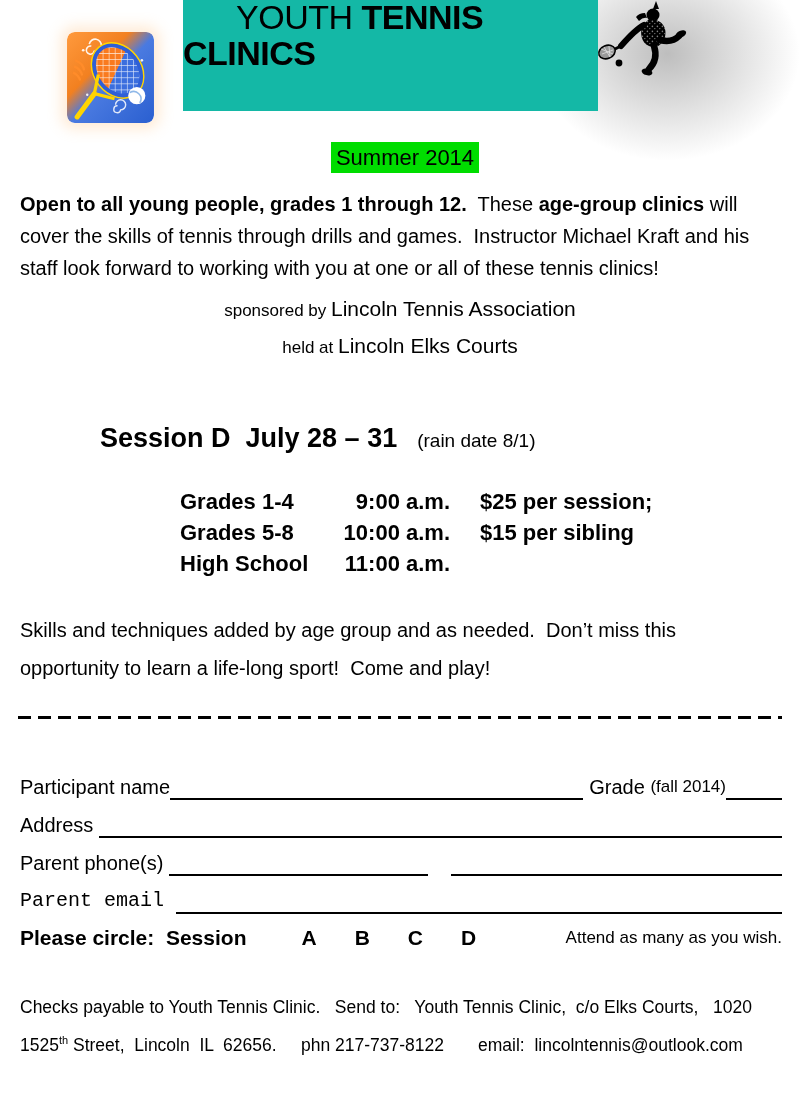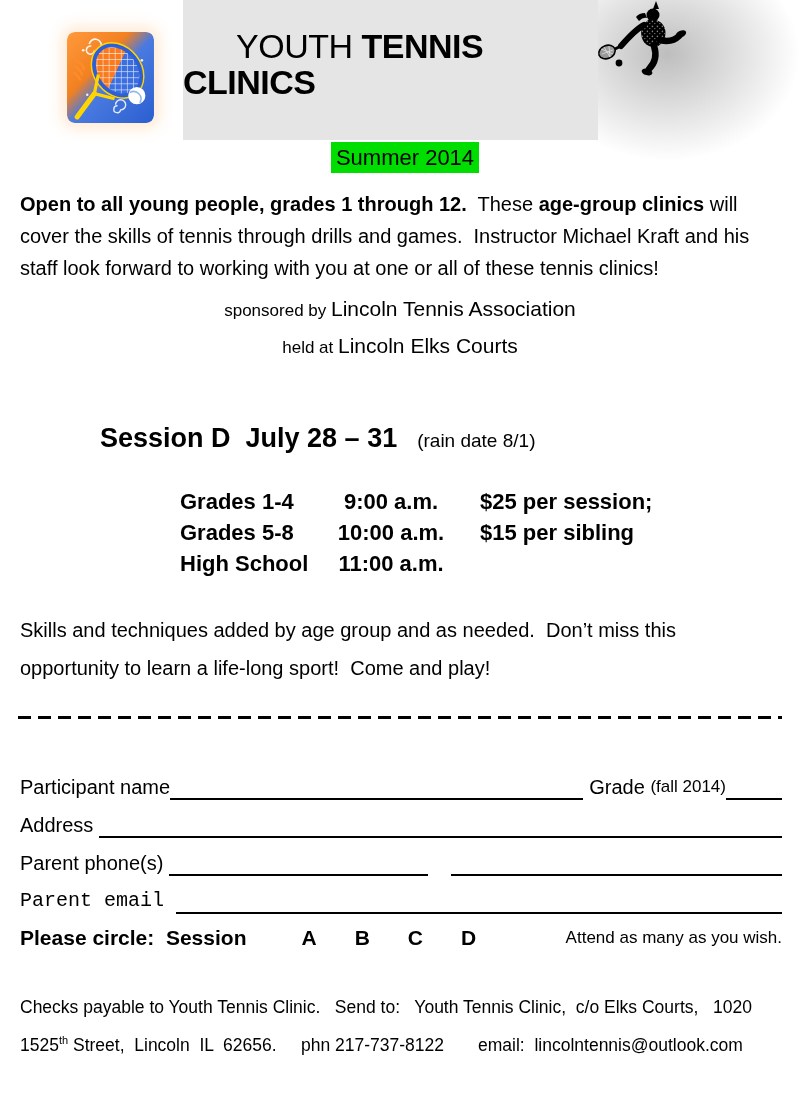--- a/index.html
+++ b/index.html
@@ -10,22 +10,22 @@
     font-family:"Liberation Sans", sans-serif;
   }
   .pre { white-space:pre-wrap; }
 
   
   .player-glow {
     position:absolute; left:555px; top:-20px; width:250px; height:185px;
     background:radial-gradient(ellipse at 45% 40%, rgba(110,110,110,0.45), rgba(255,255,255,0) 68%);
   }
   .banner {
-    position:absolute; left:183px; top:0; width:415px; height:140px;
-    background:#e5e5e5; display:flex; align-items:flex-end; justify-content:center;
+    position:absolute; left:183px; top:0; width:415px; height:111px;
+    background:#14b8a6; display:flex; align-items:flex-end; justify-content:center;
     padding-bottom:4px;
   }
   .banner .title { font-size:34px; line-height:36px; letter-spacing:-0.5px; white-space:pre; }
   .title-light { font-weight:400; }
   .title-bold  { font-weight:700; }
   .subtitle-band {
     position:absolute; left:331px; top:142px; width:148px; height:31px;
     background:#00dd00; display:flex; align-items:center; justify-content:center;
   }
   .subtitle-band span { font-size:22px; font-weight:400; }
@@ -46,21 +46,21 @@
   .racquets-note { top:363px; font-size:20px; }
 
   
   .session-heading { position:absolute; left:100px; top:423px; font-size:27px; font-weight:700; }
   .rain-date { font-weight:400; font-size:19px; margin-left:20px; }
   .session-table {
     position:absolute; left:180px; top:486px; width:560px;
     font-size:22px; font-weight:700; line-height:31px;
     display:grid; grid-template-columns:152px 118px 1fr; row-gap:0;
   }
-  .session-table .time { text-align:center; }
+  .session-table .time { text-align:right; }
   .session-table .price { padding-left:30px; }
 
   
   .promo { position:absolute; left:20px; top:611px; width:752px; font-size:20px; line-height:38px; }
 
   
   .separator {
     position:absolute; left:18px; top:716px; width:764px; height:3px;
     background:repeating-linear-gradient(90deg, #000 0 13px, transparent 13px 20px);
   }

